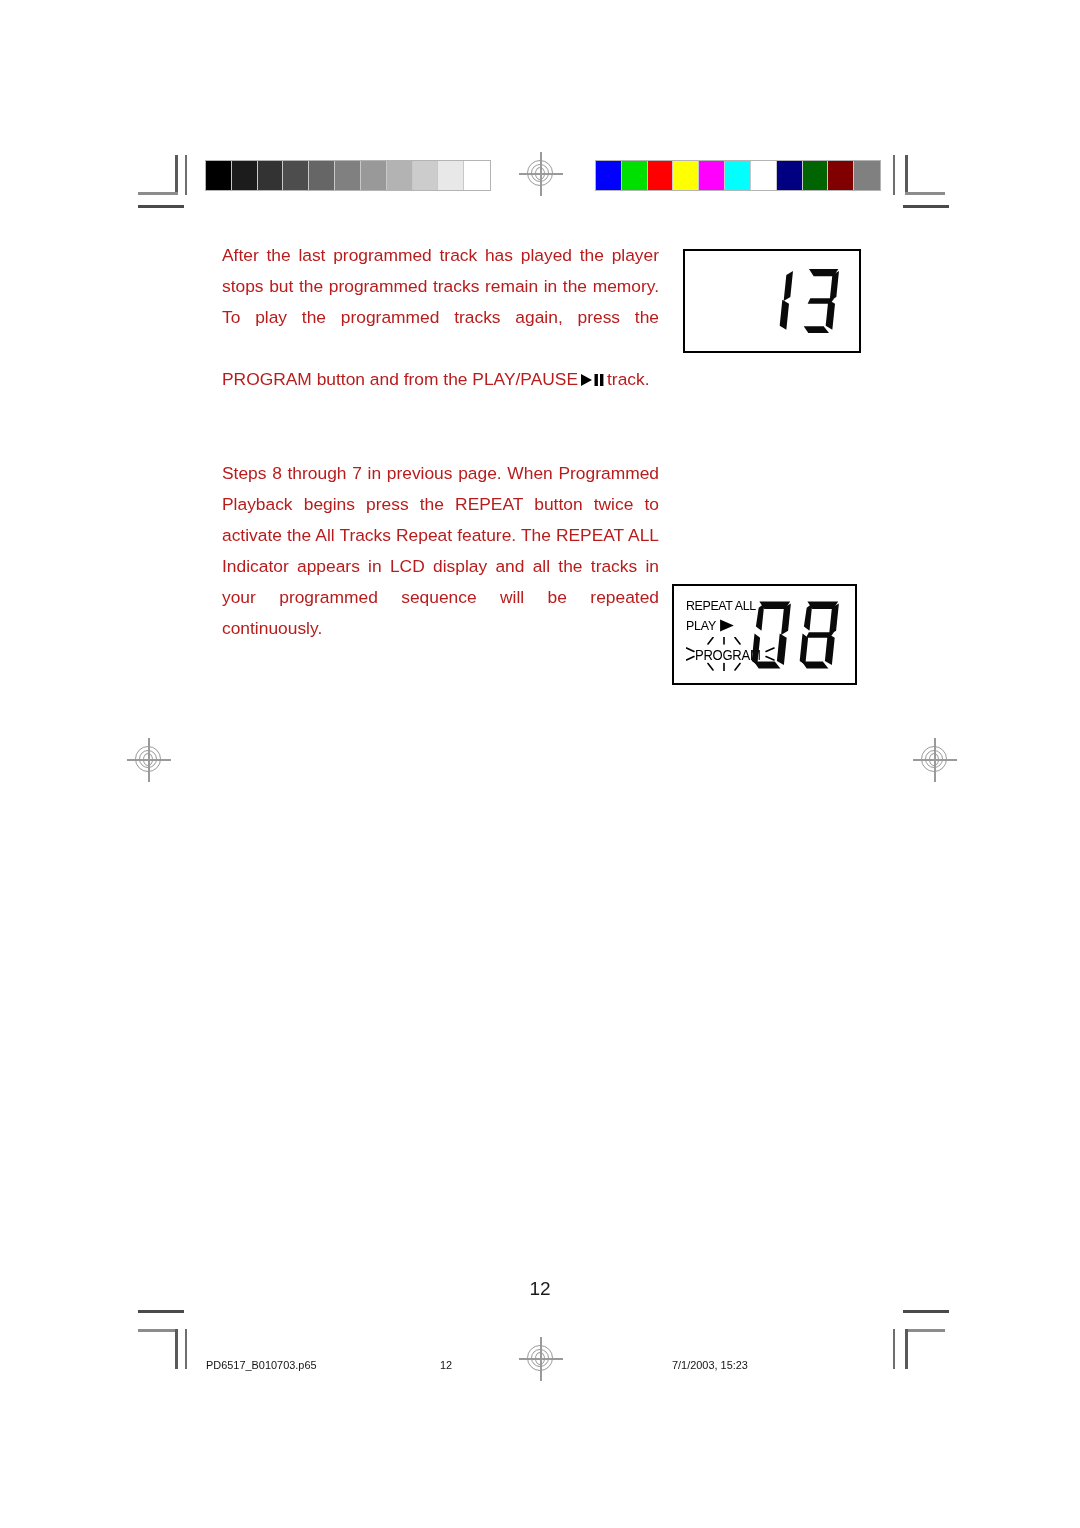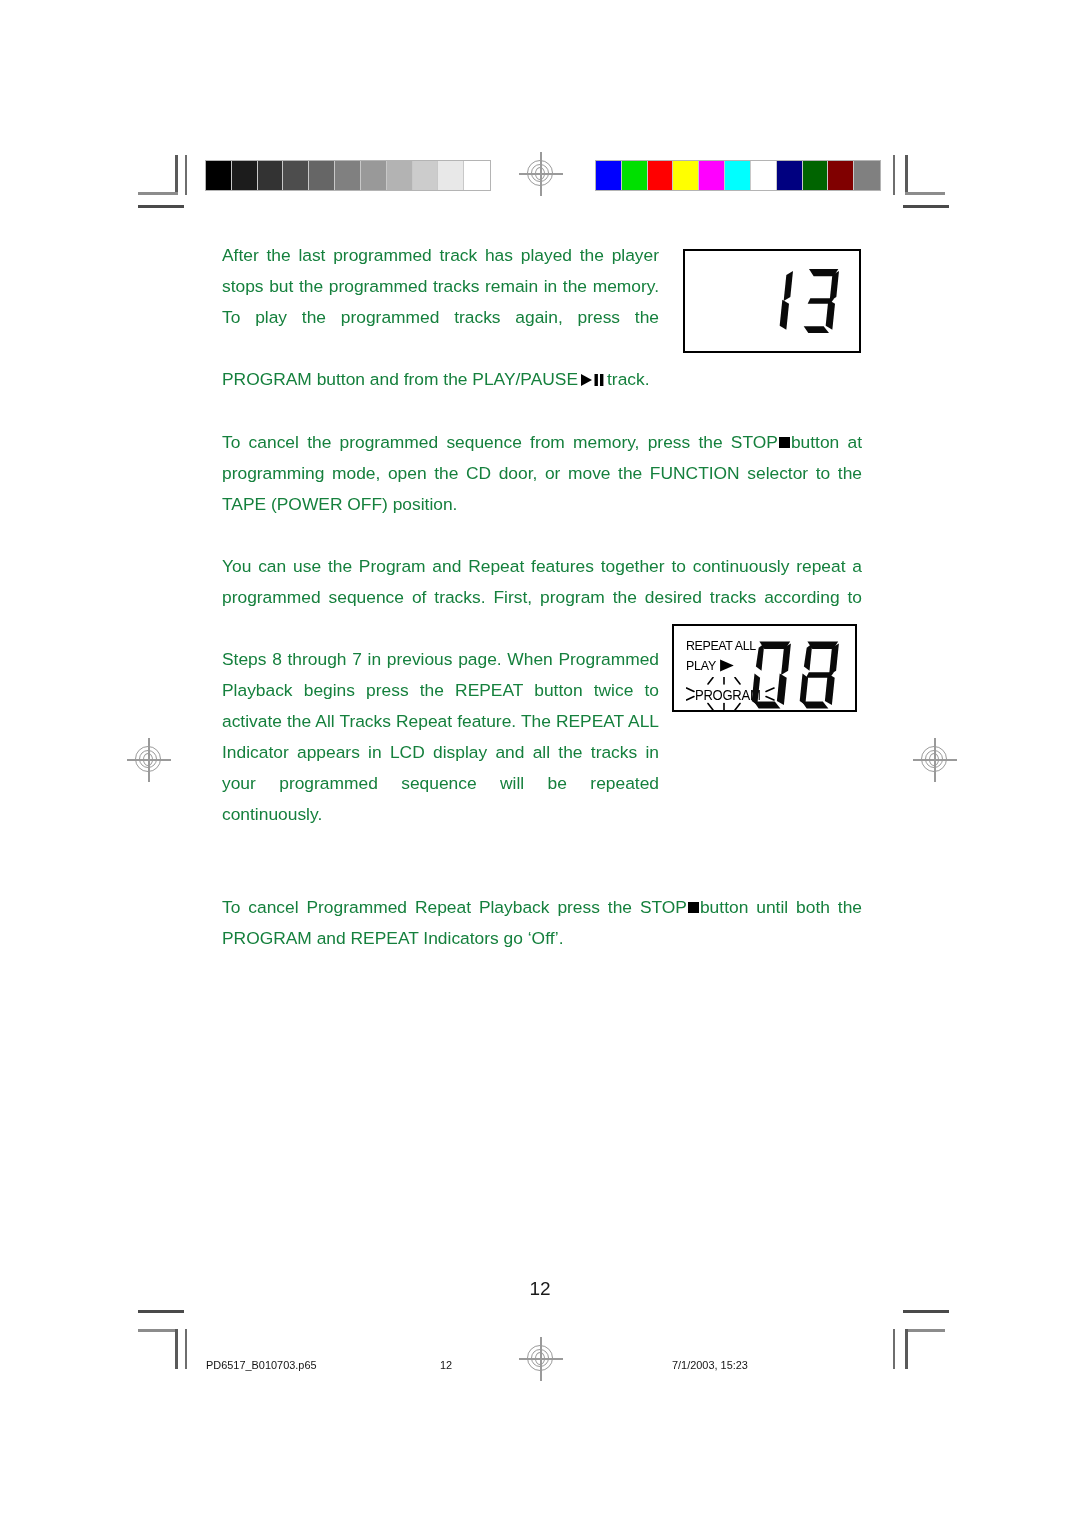--- a/index.html
+++ b/index.html
@@ -85,21 +85,21 @@
   .content {
     position: absolute;
     left: 222px;
     top: 240px;
     width: 640px;
   }
   p.body-text {
     margin: 0 0 0 0;
     font-size: 17.4px;
     line-height: 31px;
-    color: #15803d;
+    color: #b91c1c;
     text-align: justify;
     font-family: "Liberation Sans", sans-serif;
   }
   .justify-all { text-align: justify; }
   .justify-all::after {
     content: "";
     display: inline-block;
     width: 100%;
   }
   h2.section-heading {
@@ -139,23 +139,23 @@
   .lcd-one {
     position: absolute;
     left: 683px;
     top: 249px;
     width: 178px;
     height: 104px;
   }
   .lcd-two {
     position: absolute;
     left: 672px;
-    top: 624px;
+    top: 584px;
     width: 185px;
-    height: 88px;
+    height: 101px;
   }
   .seg-digits {
     position: absolute;
     display: flex;
     gap: 6px;
   }
   .lcd-one .seg-digits { right: 18px; top: 16px; }
   .lcd-two .seg-digits { right: 14px; top: 14px; }
 
   .indicators {
@@ -380,37 +380,32 @@
   <div class="wrap-block">
     <p class="body-text"><span class="justify-all" style="display:block;">After the last programmed track has played the player stops but the programmed tracks remain in the memory. To play the programmed tracks again, press the</span><span><span>PROGRAM button and from the PLAY/PAUSE</span><span class="glyph-playpause"><svg width="24" height="12" viewBox="0 0 24 12">
               <polygon points="0,0 11,6 0,12" fill="#000"></polygon>
               <rect x="13.5" y="0" width="3.4" height="12" fill="#000"></rect>
               <rect x="19" y="0" width="3.4" height="12" fill="#000"></rect>
             </svg></span><span>track.</span></span></p>
   </div>
 
   <div style="clear:both; height:31px;"></div>
 
-  <p class="body-text"><span>To cancel the programmed sequence from memory, press the STOP</span><span class="glyph-stop"></span><span>button at programming mode, open the CD door, or move the FUNCTION selector to the TAPE (POWER OFF) position.</span></p>
 
   <div style="height:31px;"></div>
 
 
-  <p class="body-text">
-      <span class="justify-all" style="display:block;">You can use the Program and Repeat features together to continuously repeat a programmed sequence of tracks. First, program the desired tracks according to</span>
-    </p>
 
   <div class="wrap-block">
     <p class="body-text">
         <span class="justify-all" style="display:block;">Steps 8 through 7 in previous page. When Programmed Playback begins press the REPEAT button twice to activate the All Tracks Repeat feature. The REPEAT ALL Indicator appears in LCD display and all the tracks in your programmed sequence will be repeated continuously.</span>
       </p>
   </div>
 
   <div style="clear:both; height:31px;"></div>
 
-  <p class="body-text"><span>To cancel Programmed Repeat Playback press the STOP</span><span class="glyph-stop"></span><span>button until both the PROGRAM and REPEAT Indicators go ‘Off’.</span></p>
 
 </div>
 
 <div class="footer-page-number">12</div>
 <div class="footer-meta footer-file">PD6517_B010703.p65</div>
 <div class="footer-meta footer-pg">12</div>
 <div class="footer-meta footer-date">7/1/2003, 15:23</div>
 
 </body></html>

